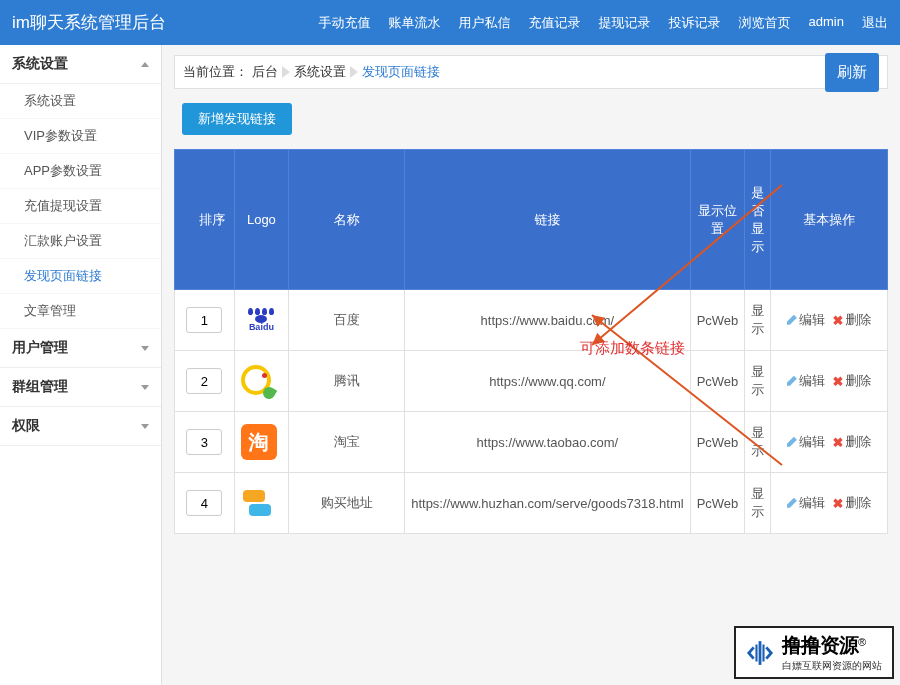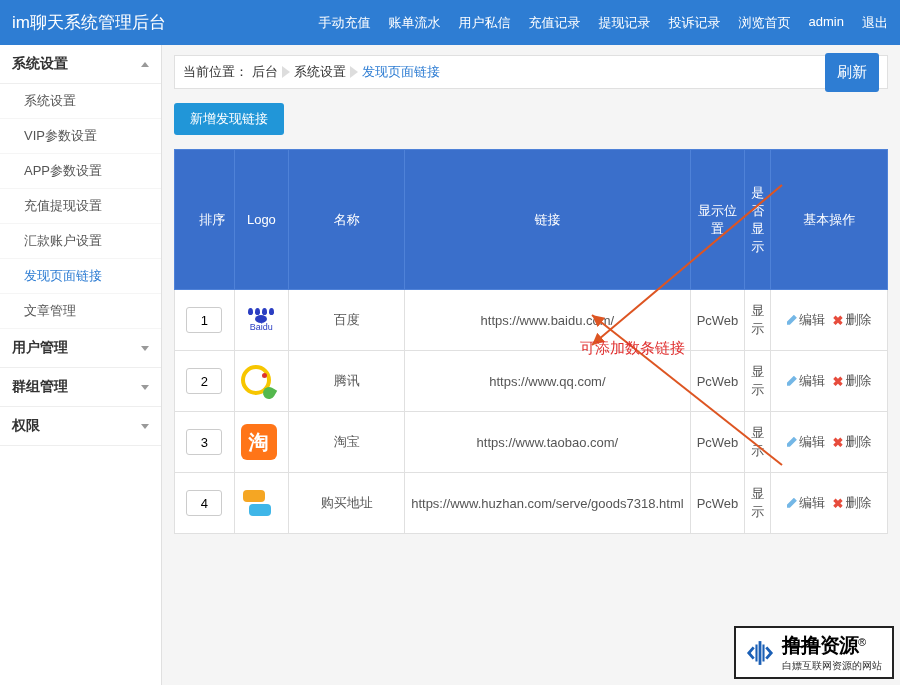--- a/index.html
+++ b/index.html
@@ -86,21 +86,21 @@
     }
     .crumb-active { color:#2e7dd3; }
     .refresh-btn {
       background:#2e7dd3; color:#fff; border:none;
       padding:10px 12px; border-radius:3px; font-size:15px; cursor:pointer;text-align:right;
     }
 
     .add-btn {
       background:#2196d8; color:#fff; border:none;
       padding:7px 16px; font-size:13px; border-radius:3px;
-      margin:14px 0; cursor:pointer;
+      margin:14px 8px; cursor:pointer;
     }
 
     table {
       width:100%;
       border-collapse:collapse;
       background:#fff;
       font-size:13px;
     }
     th {
       background:#3a6fcb;
@@ -152,21 +152,21 @@
     }
     .wm-text1 { font-size:20px; font-weight:900; letter-spacing:-1px;}
     .wm-text2 { font-size:10px; color:#333; }
     .wm-reg { font-size:11px; vertical-align:super;}
     .wm-col{display:flex;flex-direction:column;align-items:flex-start;}
 
     .baidu-logo{color:#2b3ec2;font-size:11px;display:flex;flex-direction:column;align-items:center;line-height:1;}
     .paw{display:flex;gap:2px;}
     .paw span{width:5px;height:7px;background:#2b3ec2;border-radius:50% 50% 50% 50%/60% 60% 40% 40%;}
     .paw-base{width:12px;height:8px;background:#2b3ec2;border-radius:50%;}
-    .baidu-txt{font-size:9px;color:#2b3ec2;font-weight:normal;}
+    .baidu-txt{font-size:9px;color:#2b3ec2;font-weight:bold;}
 
     .qq-logo{position:relative;width:32px;height:32px;}
     .qq-ring{width:30px;height:30px;border:4px solid #f7c600;border-radius:50%;}
     .qq-leaf{position:absolute;bottom:-2px;right:-2px;width:12px;height:12px;background:#54b84d;border-radius:50% 0 50% 50%;transform:rotate(30deg);}
     .qq-dot{position:absolute;top:8px;right:6px;width:5px;height:5px;background:#d33;border-radius:50%;}
 
     .tao-logo{width:36px;height:36px;background:#ff7518;border-radius:6px;display:flex;align-items:center;justify-content:center;color:#fff;font-size:20px;font-weight:700;}
 
     .buy-logo{width:32px;height:32px;position:relative;}
     .bl1{position:absolute;width:22px;height:12px;background:#f5a623;border-radius:4px;top:3px;left:2px;}

